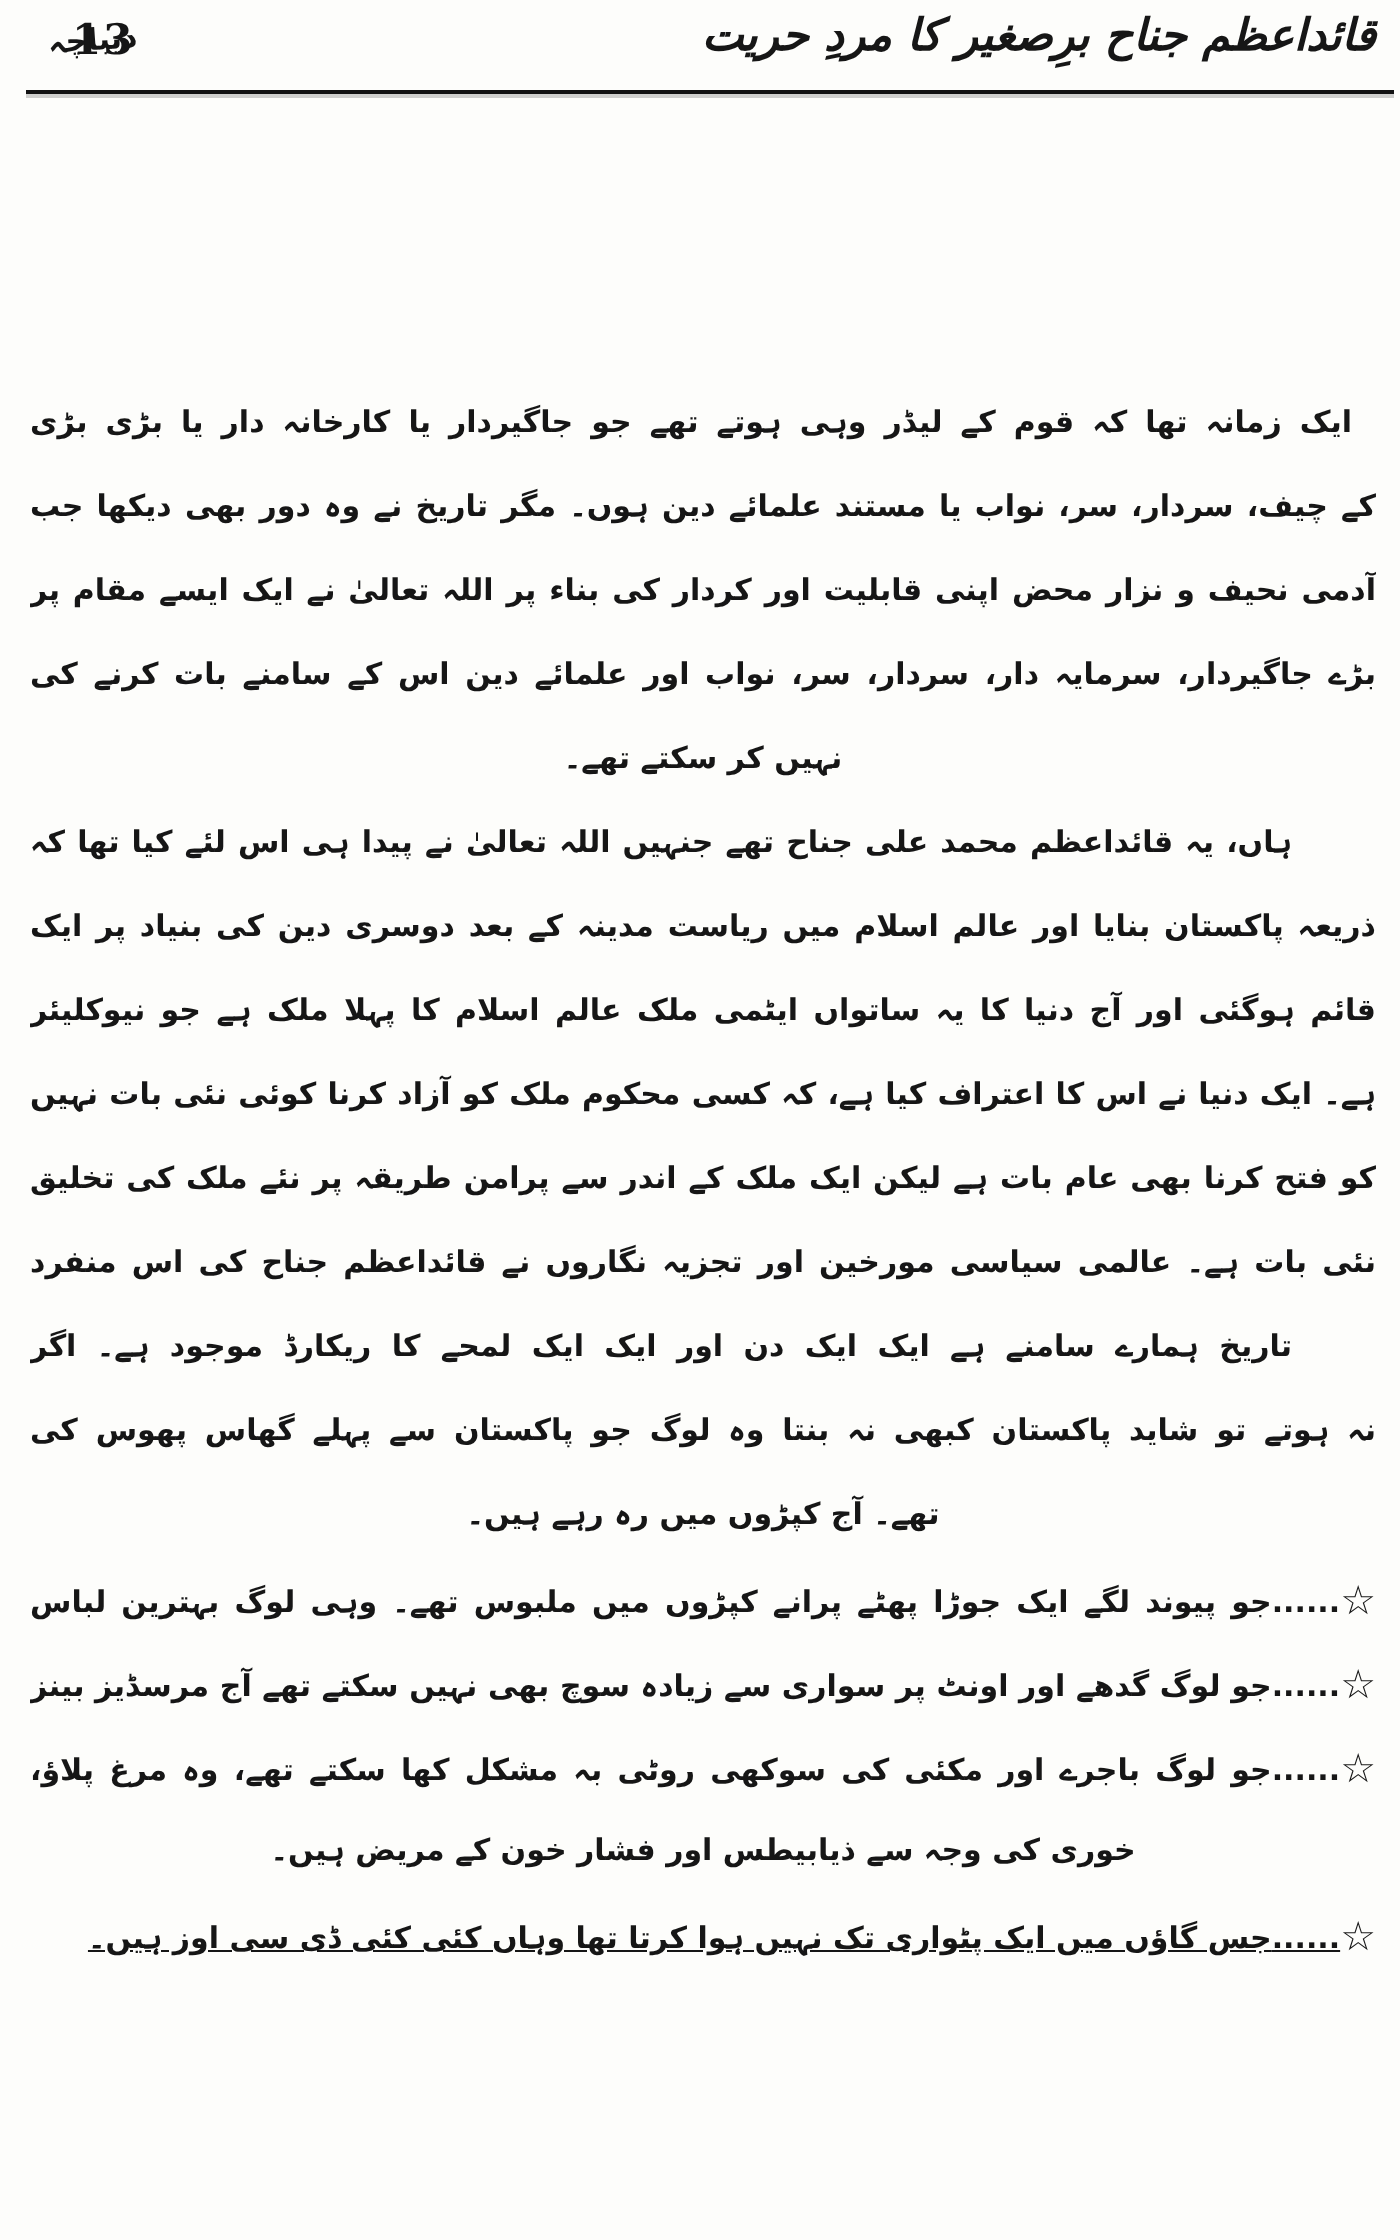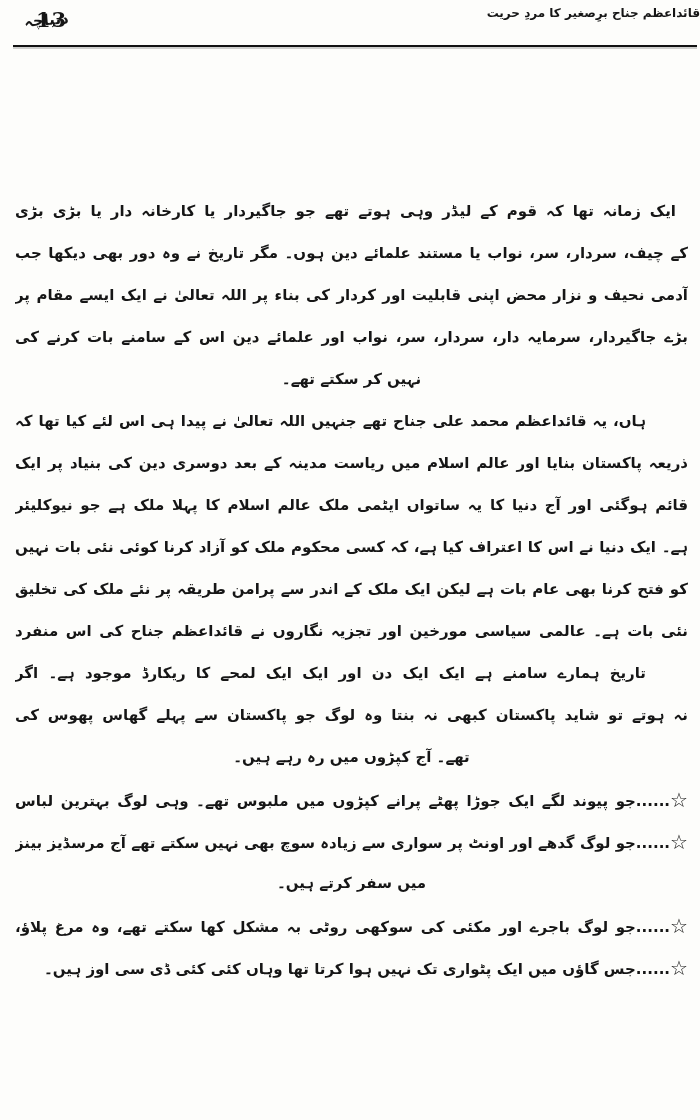--- a/index.html
+++ b/index.html
@@ -4,22 +4,22 @@
 <style>
   html,body{margin:0;padding:0;}
   body{width:700px;height:1120px;background:#fdfdfb;}
   .page{
     position:relative;width:700px;height:1120px;overflow:hidden;
     background:#fdfdfb;color:#161616;
     font-family:"DejaVu Sans",sans-serif;
   }
   
   .header-title{
-    position:absolute;top:6px;right:0;direction:rtl;
-    font-size:12px;font-weight:bold;white-space:nowrap;
+    position:absolute;top:6px;right:12px;direction:rtl;
+    font-size:22px;font-weight:bold;white-space:nowrap;font-style:italic;
   }
   .header-num{
     position:absolute;top:7px;left:0;width:100%;text-align:left;
     font-family:"DejaVu Serif",serif;font-size:21px;font-weight:bold;
     letter-spacing:1px;
     padding-left:36px;
   }
   .header-chapter{
     position:absolute;top:11px;left:24px;direction:rtl;
     font-size:15px;font-weight:bold;transform:rotate(-4deg);
@@ -29,21 +29,21 @@
     background:#121212;box-shadow:0 2px 0 rgba(0,0,0,0.18);
   }
   
   .body-text{
     position:absolute;top:190px;left:15px;width:673px;
     direction:rtl;font-weight:bold;font-size:15px;
   }
   .line{height:42px;line-height:42px;overflow:hidden;}
   .j{text-align:justify;text-align-last:justify;}
   .c{text-align:left;text-align-last:center;}
-  .r{text-align:left;text-align-last:right;}
+  .r{text-align:left;text-align-last:right;text-decoration:underline;}
   .ind1{padding-right:12px;}
   .ind{padding-right:42px;}
   .star{font-size:20px;display:inline-block;transform:translateY(1px);}
   .dots{letter-spacing:1px;}
 </style>
 </head>
 <body>
 
 <div class="page">
 
@@ -76,25 +76,25 @@
       <div class="line j">نہ ہوتے تو شاید پاکستان کبھی نہ بنتا وہ لوگ جو پاکستان سے پہلے گھاس پھوس کی جھونپڑیوں میں رہتے</div>
       <div class="line c">تھے۔ آج کپڑوں میں رہ رہے ہیں۔</div>
     </div>
 
     <div class="bullet">
       <div class="line j"><span class="star">☆</span><span class="dots">......</span><span>جو پیوند لگے ایک جوڑا پھٹے پرانے کپڑوں میں ملبوس تھے۔ وہی لوگ بہترین لباس زیب تن</span></div>
     </div>
 
     <div class="bullet">
       <div class="line j"><span class="star">☆</span><span class="dots">......</span><span>جو لوگ گدھے اور اونٹ پر سواری سے زیادہ سوچ بھی نہیں سکتے تھے آج مرسڈیز بینز اور لینڈ کروزر</span></div>
-      <div class="line c">میں سفر کرتے ہیں۔</div>
     </div>
 
     <div class="bullet">
       <div class="line j"><span class="star">☆</span><span class="dots">......</span><span>جو لوگ باجرے اور مکئی کی سوکھی روٹی بہ مشکل کھا سکتے تھے، وہ مرغ پلاؤ، حلوے، فرنی اور بسیار</span></div>
+      <div class="line c">خوری کی وجہ سے ذیابیطس اور فشار خون کے مریض ہیں۔</div>
     </div>
 
     <div class="bullet">
       <div class="line r"><span class="star">☆</span><span class="dots">......</span><span>جس گاؤں میں ایک پٹواری تک نہیں ہوا کرتا تھا وہاں کئی کئی ڈی سی اوز ہیں۔</span></div>
     </div>
 
   </div>
 </div>
 
 </body></html>

